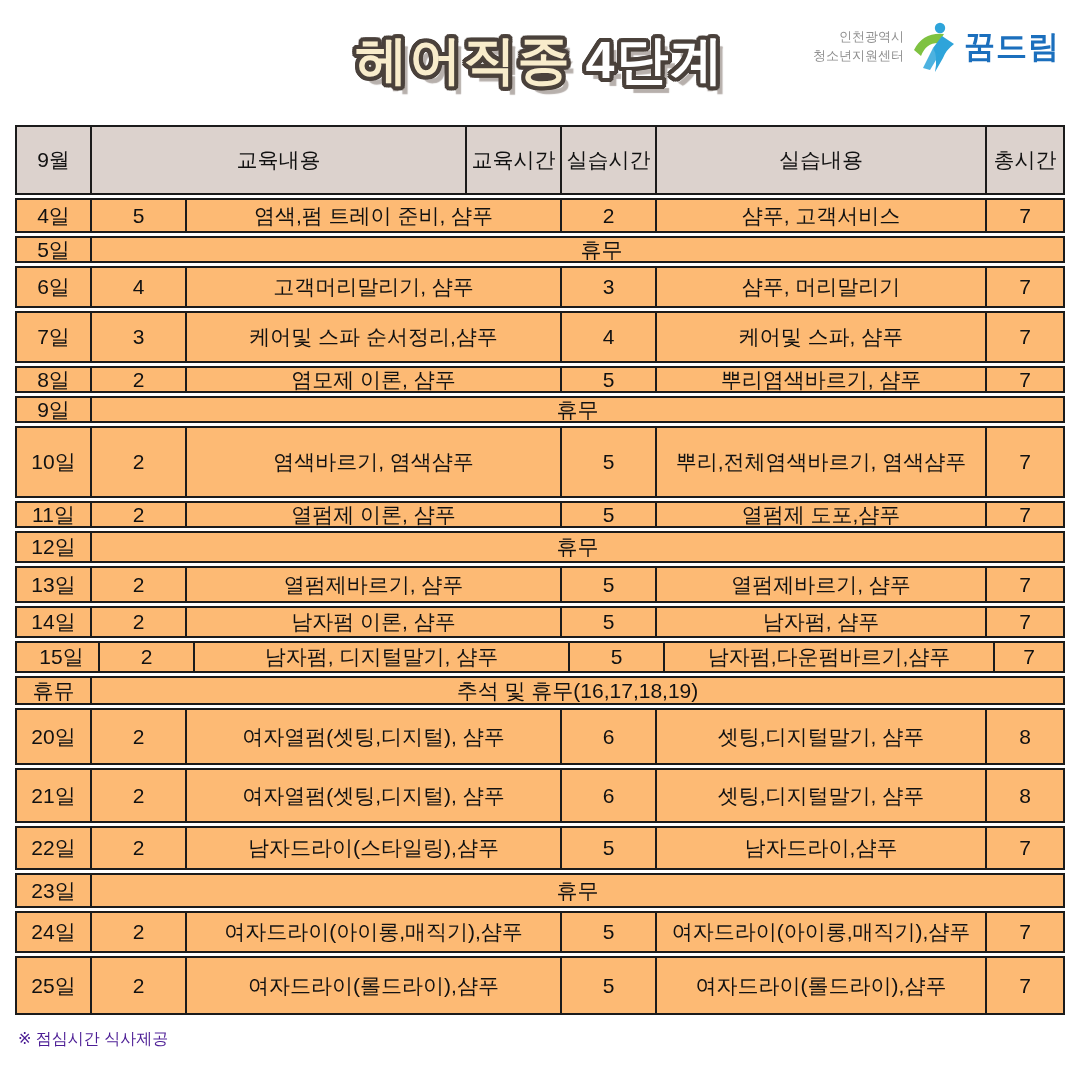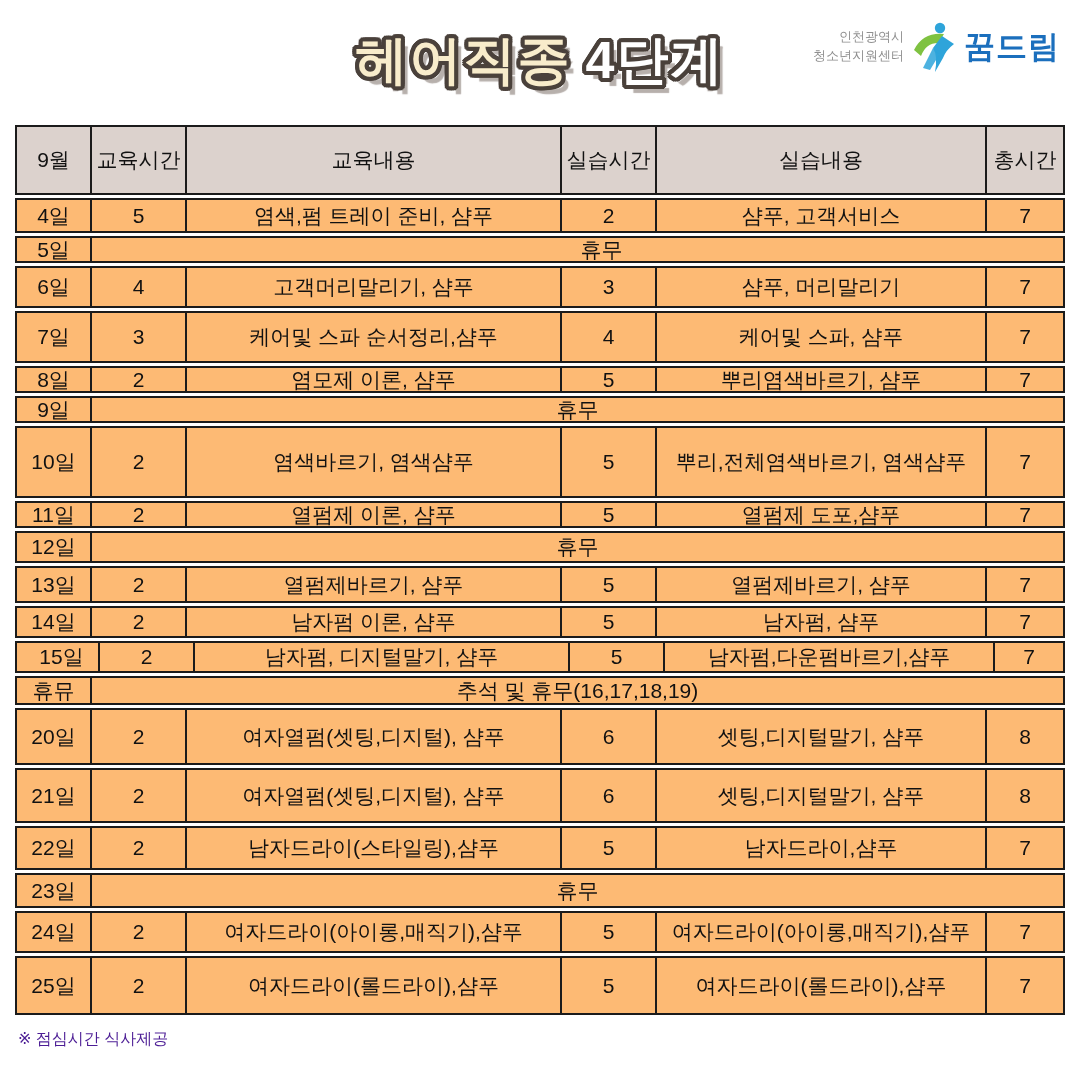--- a/index.html
+++ b/index.html
@@ -100,22 +100,22 @@
     <div class="brand">꿈드림</div>
   </div>
 
   <div class="title">
     <span class="t1">헤어직종</span><span class="t2">4단계</span>
   </div>
 
   <div class="table">
     <div class="trow thead-row" id="thead">
         <div class="cell c0 sep">9월</div>
+        <div class="cell c2 sep">교육내용</div>
         <div class="cell c1 sep">교육시간</div>
-        <div class="cell c2 sep">교육내용</div>
         <div class="cell c3 sep">실습시간</div>
         <div class="cell c4 sep">실습내용</div>
         <div class="cell c5">총시간</div>
       </div>
     <div id="tbody">
         <div class="trow">
           <div class="cell c0 sep">4일</div>
           <div class="cell c1 sep">5</div>
           <div class="cell c2 sep">염색,펌 트레이 준비, 샴푸</div>
           <div class="cell c3 sep">2</div>

